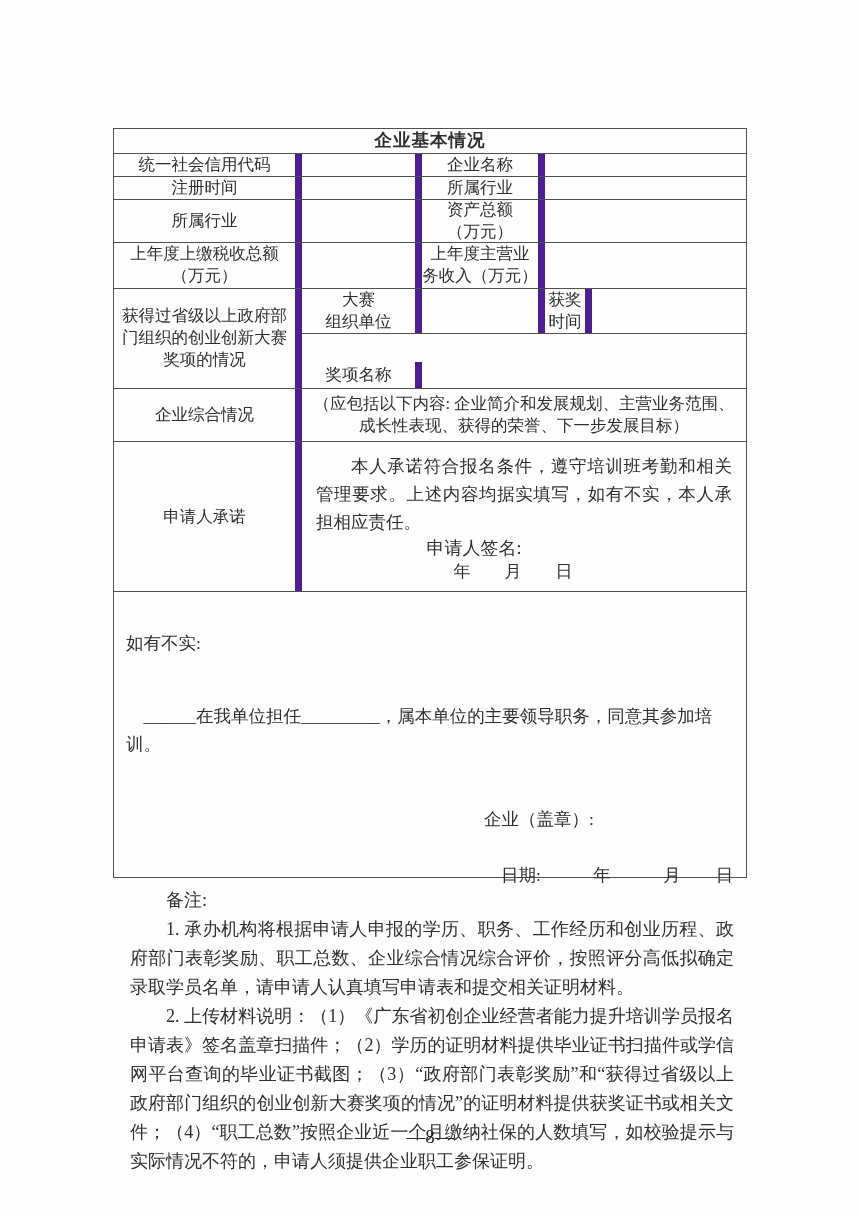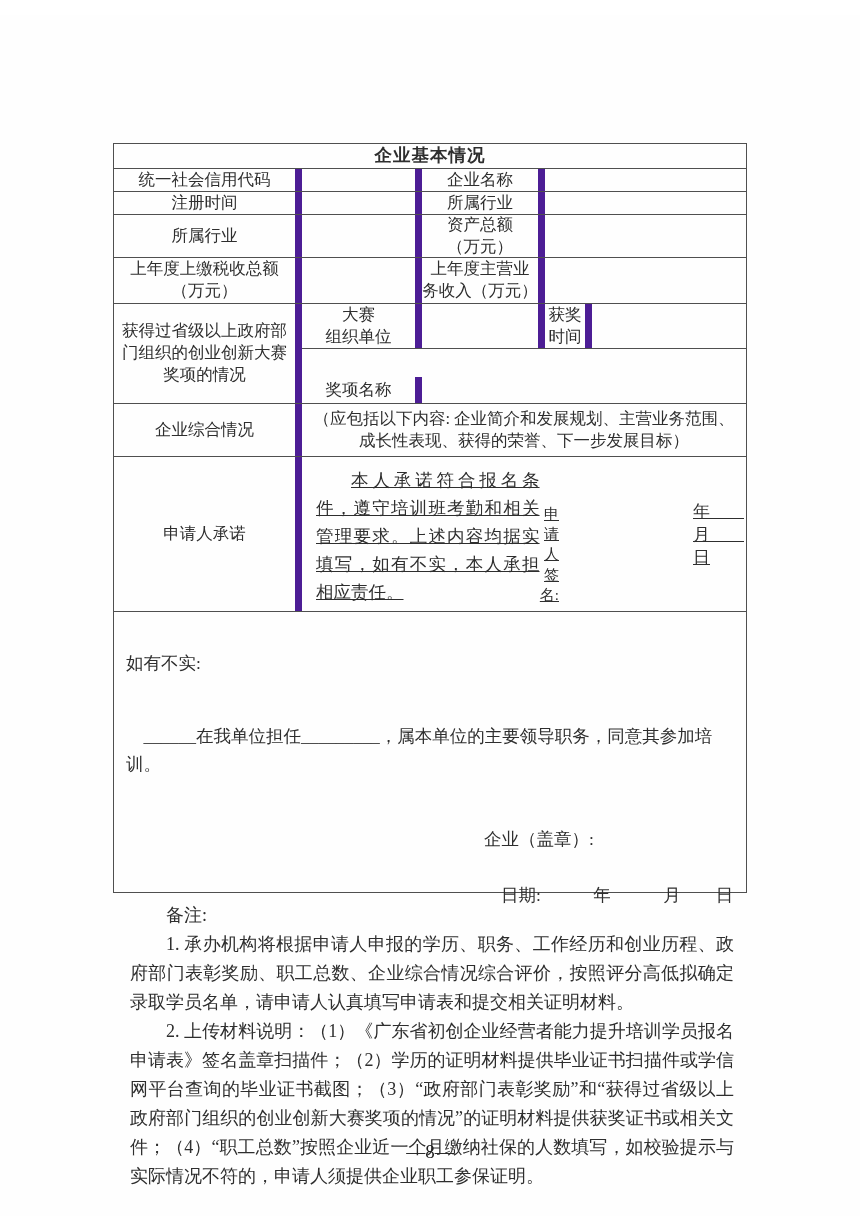--- a/index.html
+++ b/index.html
@@ -2,21 +2,21 @@
 <html><head>
 <meta charset="utf-8">
 <style>
   * { margin:0; padding:0; box-sizing:border-box; }
   html,body { width:860px; background:#ffffff; }
   body {
     position:relative; width:860px; height:1216px;
     font-family:"Liberation Serif","DejaVu Serif",serif;
     color:#2e2e2e; overflow:hidden;
   }
-  .sheet { position:absolute; inset:0; background:#fefefe;margin-top:15px; }
+  .sheet { position:absolute; inset:0; background:#fefefe; }
 
   
   .form-table {
     position:absolute; left:113px; top:128px; width:634px; height:750px;
     border:1px solid #4f4f4f; display:flex; flex-direction:column;
     font-size:16.5px; line-height:1.35;
   }
   .t-row { display:flex; flex-direction:row; border-bottom:1px solid #4f4f4f; }
   .t-row:last-child { border-bottom:none; }
   .cell { border-right:7px solid #4c1d95; display:flex; align-items:center;
@@ -35,25 +35,25 @@
 
   .award-right { display:flex; flex-direction:column; width:444px;gap:28px; }
   .award-sub { display:flex; flex-direction:row; height:50px; border-bottom:1px solid #4f4f4f; }
   .award-sub:last-child { border-bottom:none; }
   .award-sub .cell { height:100%; }
 
   .hint-cell { font-size:16.5px; padding:4px 10px; }
 
   
   .commit-body {
-    width:444px; display:flex; 
-    padding:10px 14px 6px 14px; text-align:left; border-right:none;text-decoration:underline;
+    width:444px; display:flex; flex-direction:column;
+    padding:10px 14px 6px 14px; text-align:left; border-right:none;
   }
   .commit-text { font-size:17.5px; line-height:28px; text-indent:2em; text-align:justify; }
-  .commit-sign { margin-top:auto; text-align:right; padding-right:100px; font-size:15px; }
+  .commit-sign { margin-top:auto; text-align:right; padding-right:100px; font-size:18px; }
   .commit-date { text-align:right; padding-right:22px; padding-bottom:2px; font-size:17px; }
 
   
   .opinion-cell { width:100%; border-right:none; display:block; text-align:left;
                   padding:9px 12px 6px 12px; font-size:17.5px; line-height:28px; }
   .opinion-body { margin-top:17px; text-indent:1em; }
   .opinion-seal { margin-top:19px; margin-left:358px; }
   .opinion-date { margin-left:375px; }
 
   

